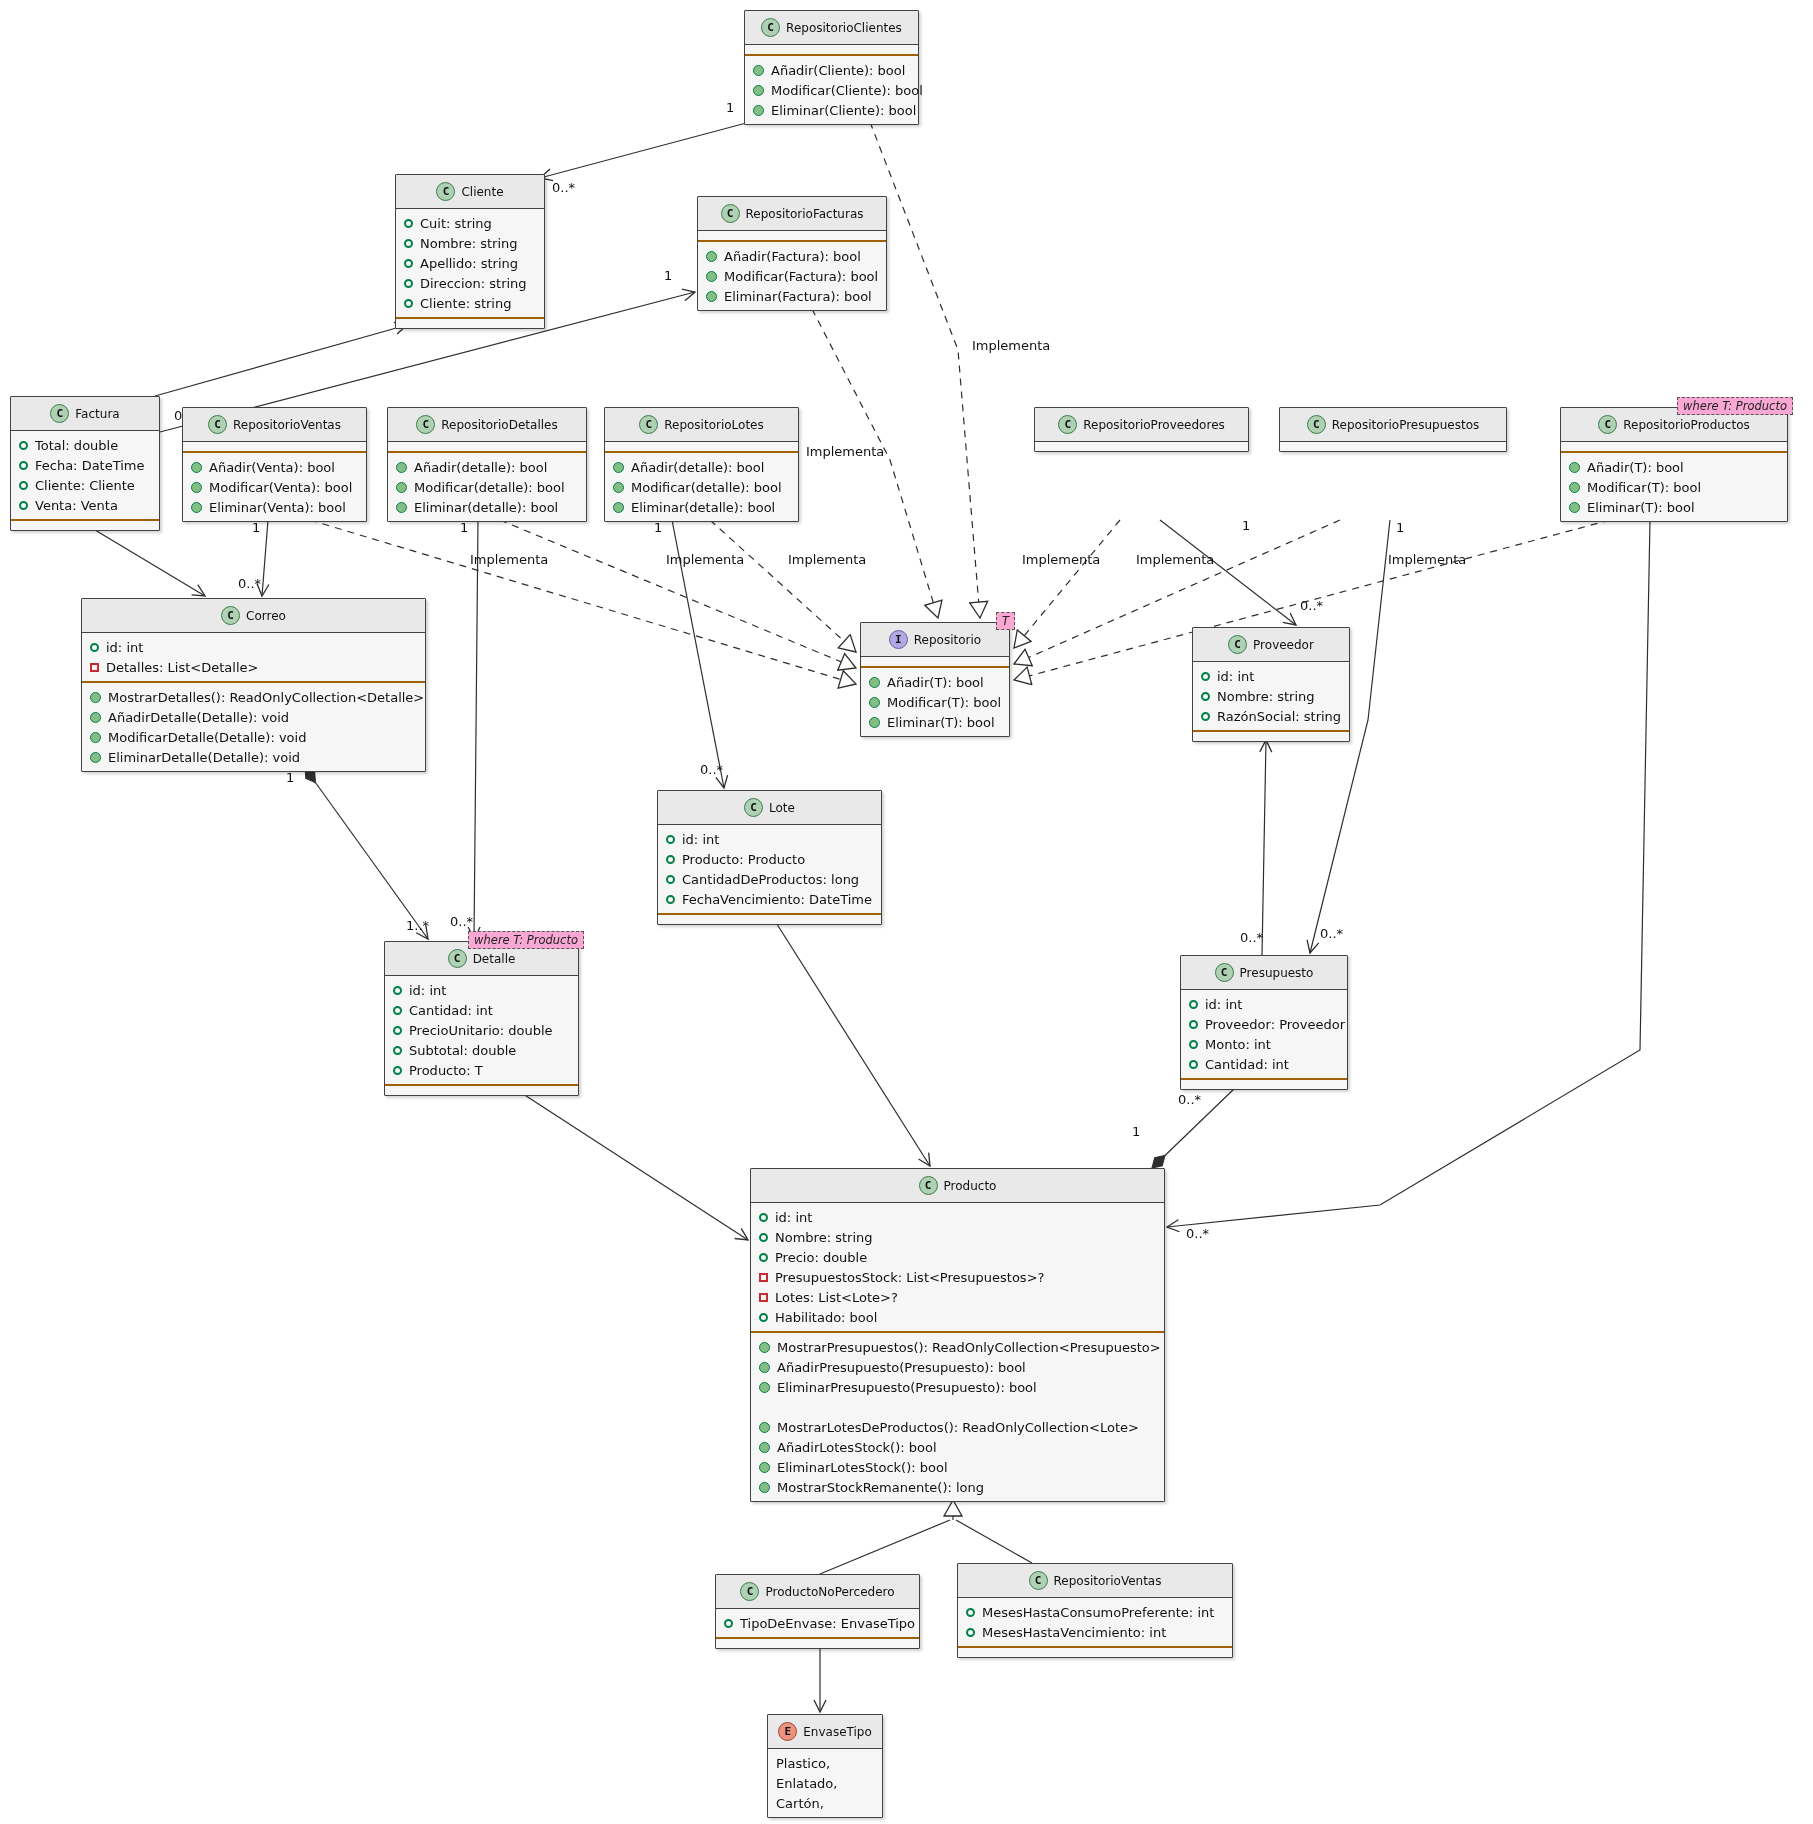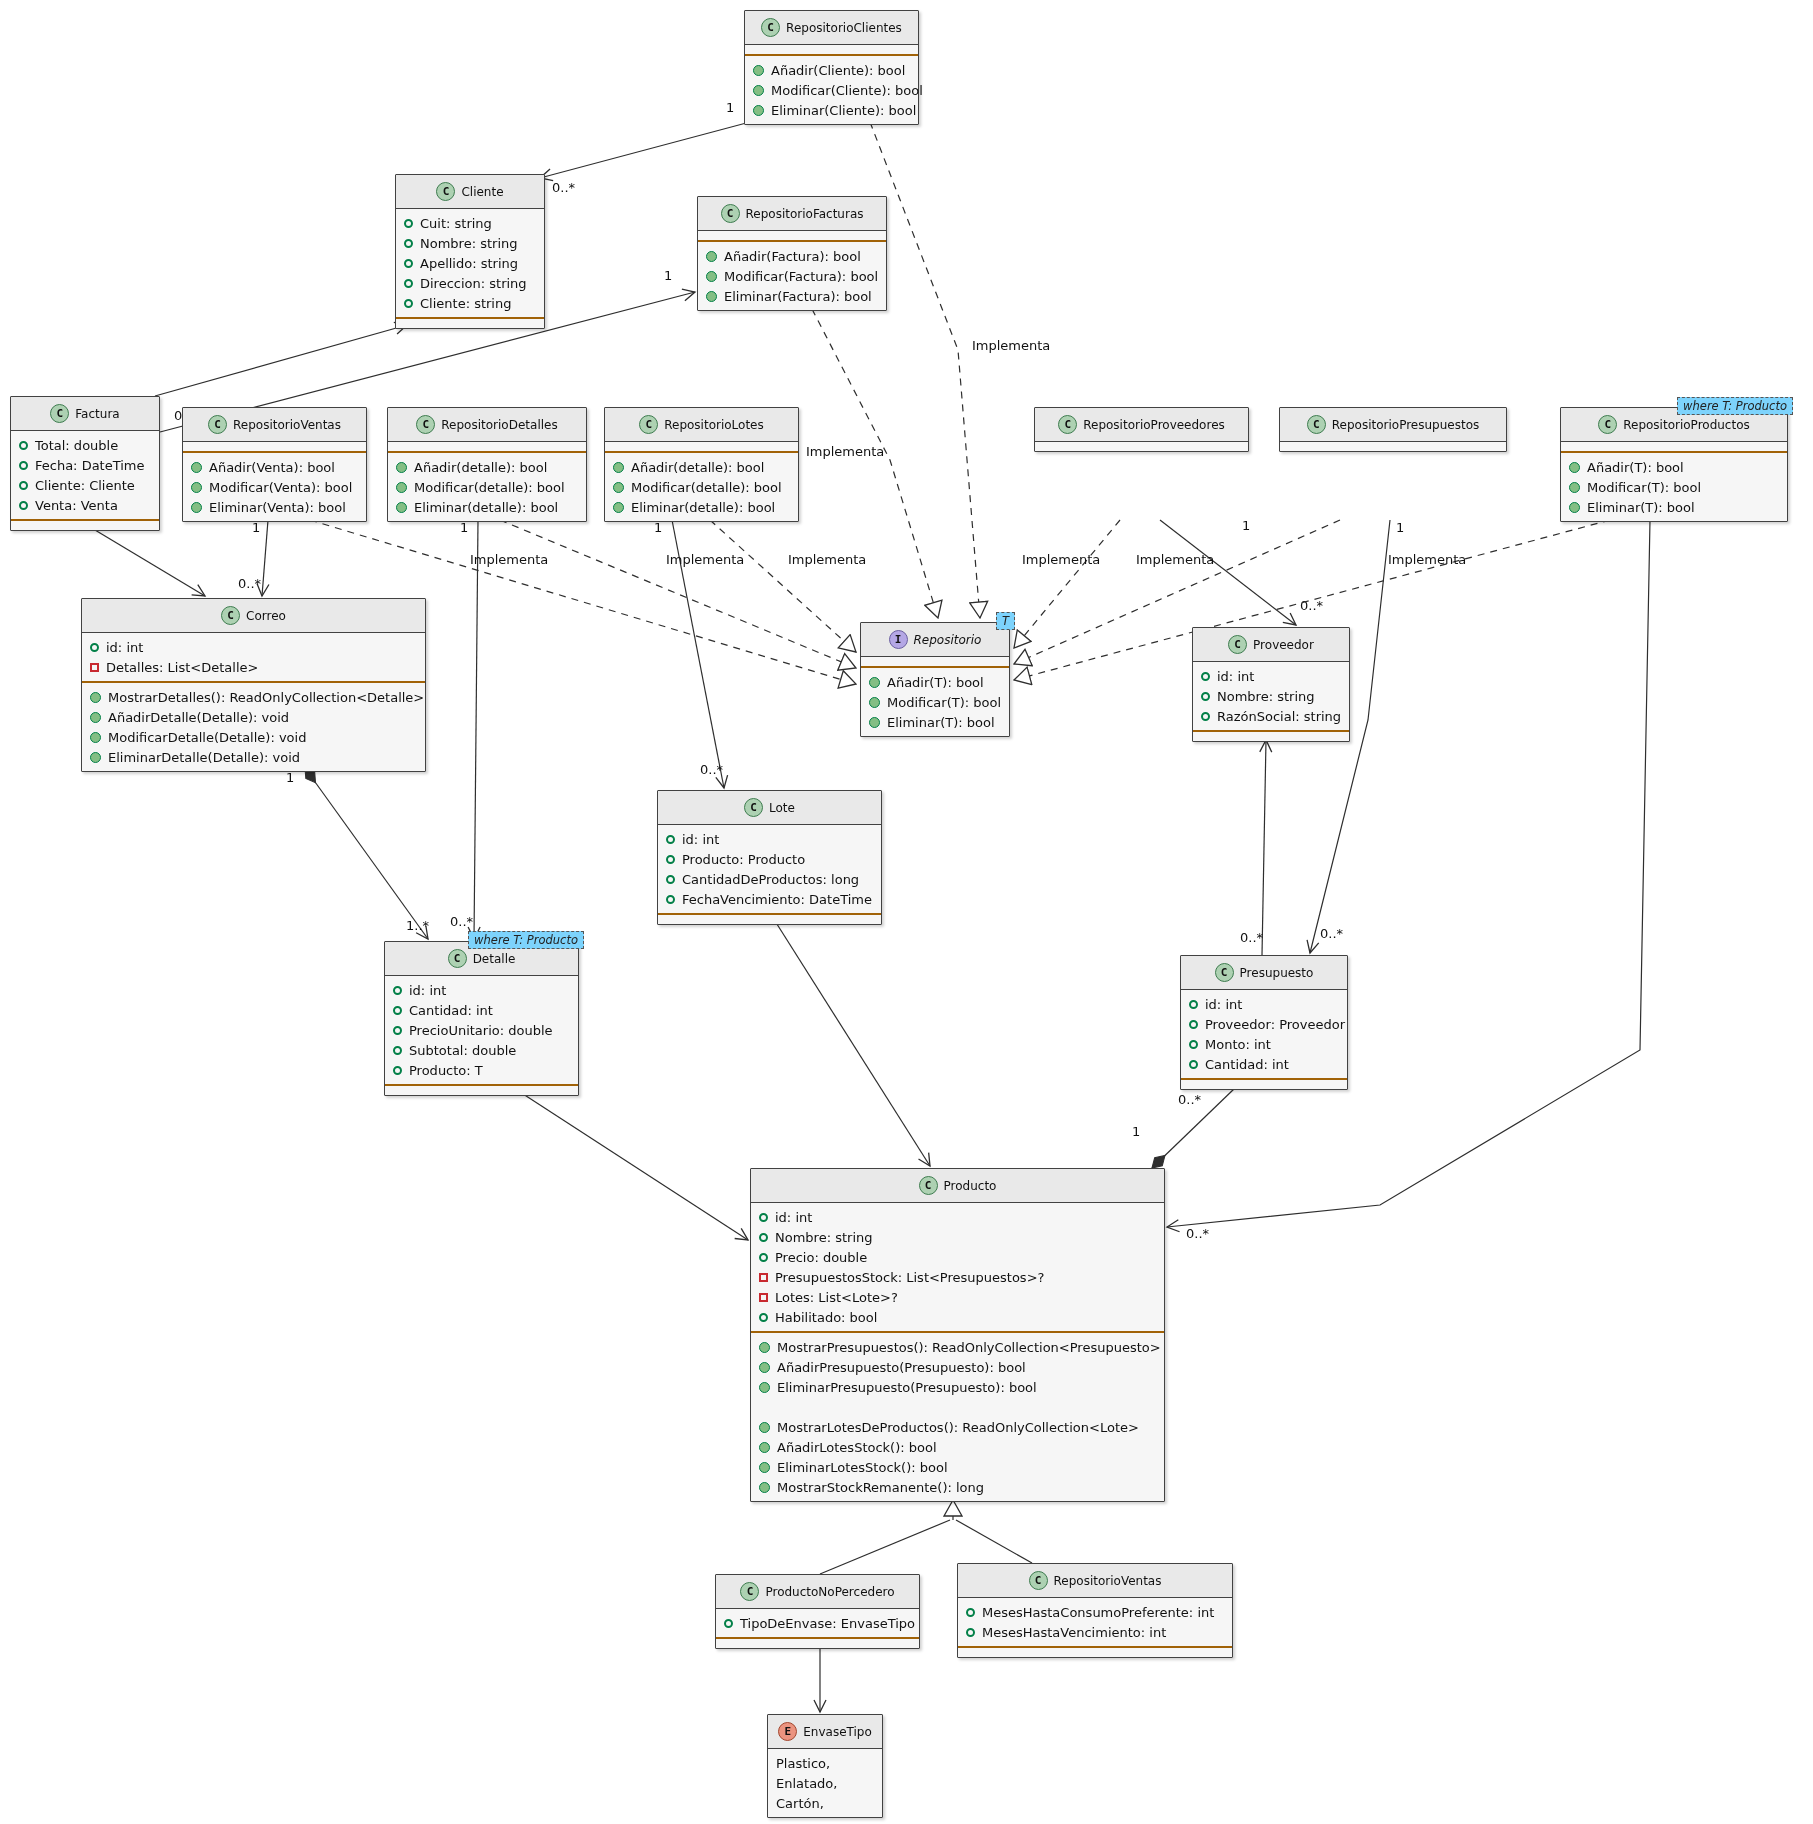--- a/index.html
+++ b/index.html
@@ -22,21 +22,21 @@
     box-sizing:border-box;
   }
   .uml-header{
     height:33px;
     display:flex;align-items:center;justify-content:center;gap:6px;
     border-bottom:1px solid #424242;
     background:#E9E9E9;
     padding:0 8px;
   }
   .uml-title{font-size:12px;white-space:nowrap;}
-  .uml-node.interface .uml-title{font-style:italic;}
+  .uml-node.interface .uml-title{}
   .ki{
     width:19px;height:19px;border-radius:50%;
     display:flex;align-items:center;justify-content:center;
     font-size:11px;font-weight:700;
     font-family:"DejaVu Sans Mono","Liberation Mono",monospace;
     flex:0 0 auto;box-sizing:border-box;
   }
   .ki-C{background:#ADD1B2;border:1px solid #3E7C4F;}
   .ki-I{background:#B4A7E5;border:1px solid #6A5FA0;}
   .ki-E{background:#EB937F;border:1px solid #A3472E;}
@@ -46,21 +46,21 @@
   .uml-row{
     height:20px;display:flex;align-items:center;gap:7px;
     padding:0 8px;font-size:13px;white-space:nowrap;
   }
   .mi{flex:0 0 auto;box-sizing:border-box;}
   .mi-f{width:9px;height:9px;border:2px solid #038048;border-radius:50%;background:transparent;}
   .mi-m{width:11px;height:11px;border:1px solid #038048;border-radius:50%;background:#84BE84;}
   .mi-p{width:9px;height:9px;border:2px solid #C82930;background:transparent;}
   .tpl-tag{
     position:absolute;top:-11px;right:-6px;
-    background:#7dd3fc;border:1px dashed #555;
+    background:#f9a8d4;border:1px dashed #555;
     font-size:11.5px;font-style:italic;
     padding:1px 5px;white-space:nowrap;color:#222;
     z-index:3;
   }
   .edge-label{
     font-family:"DejaVu Sans","Liberation Sans",sans-serif;
     font-size:13px;fill:#111;
   }
 </style>
 </head>

